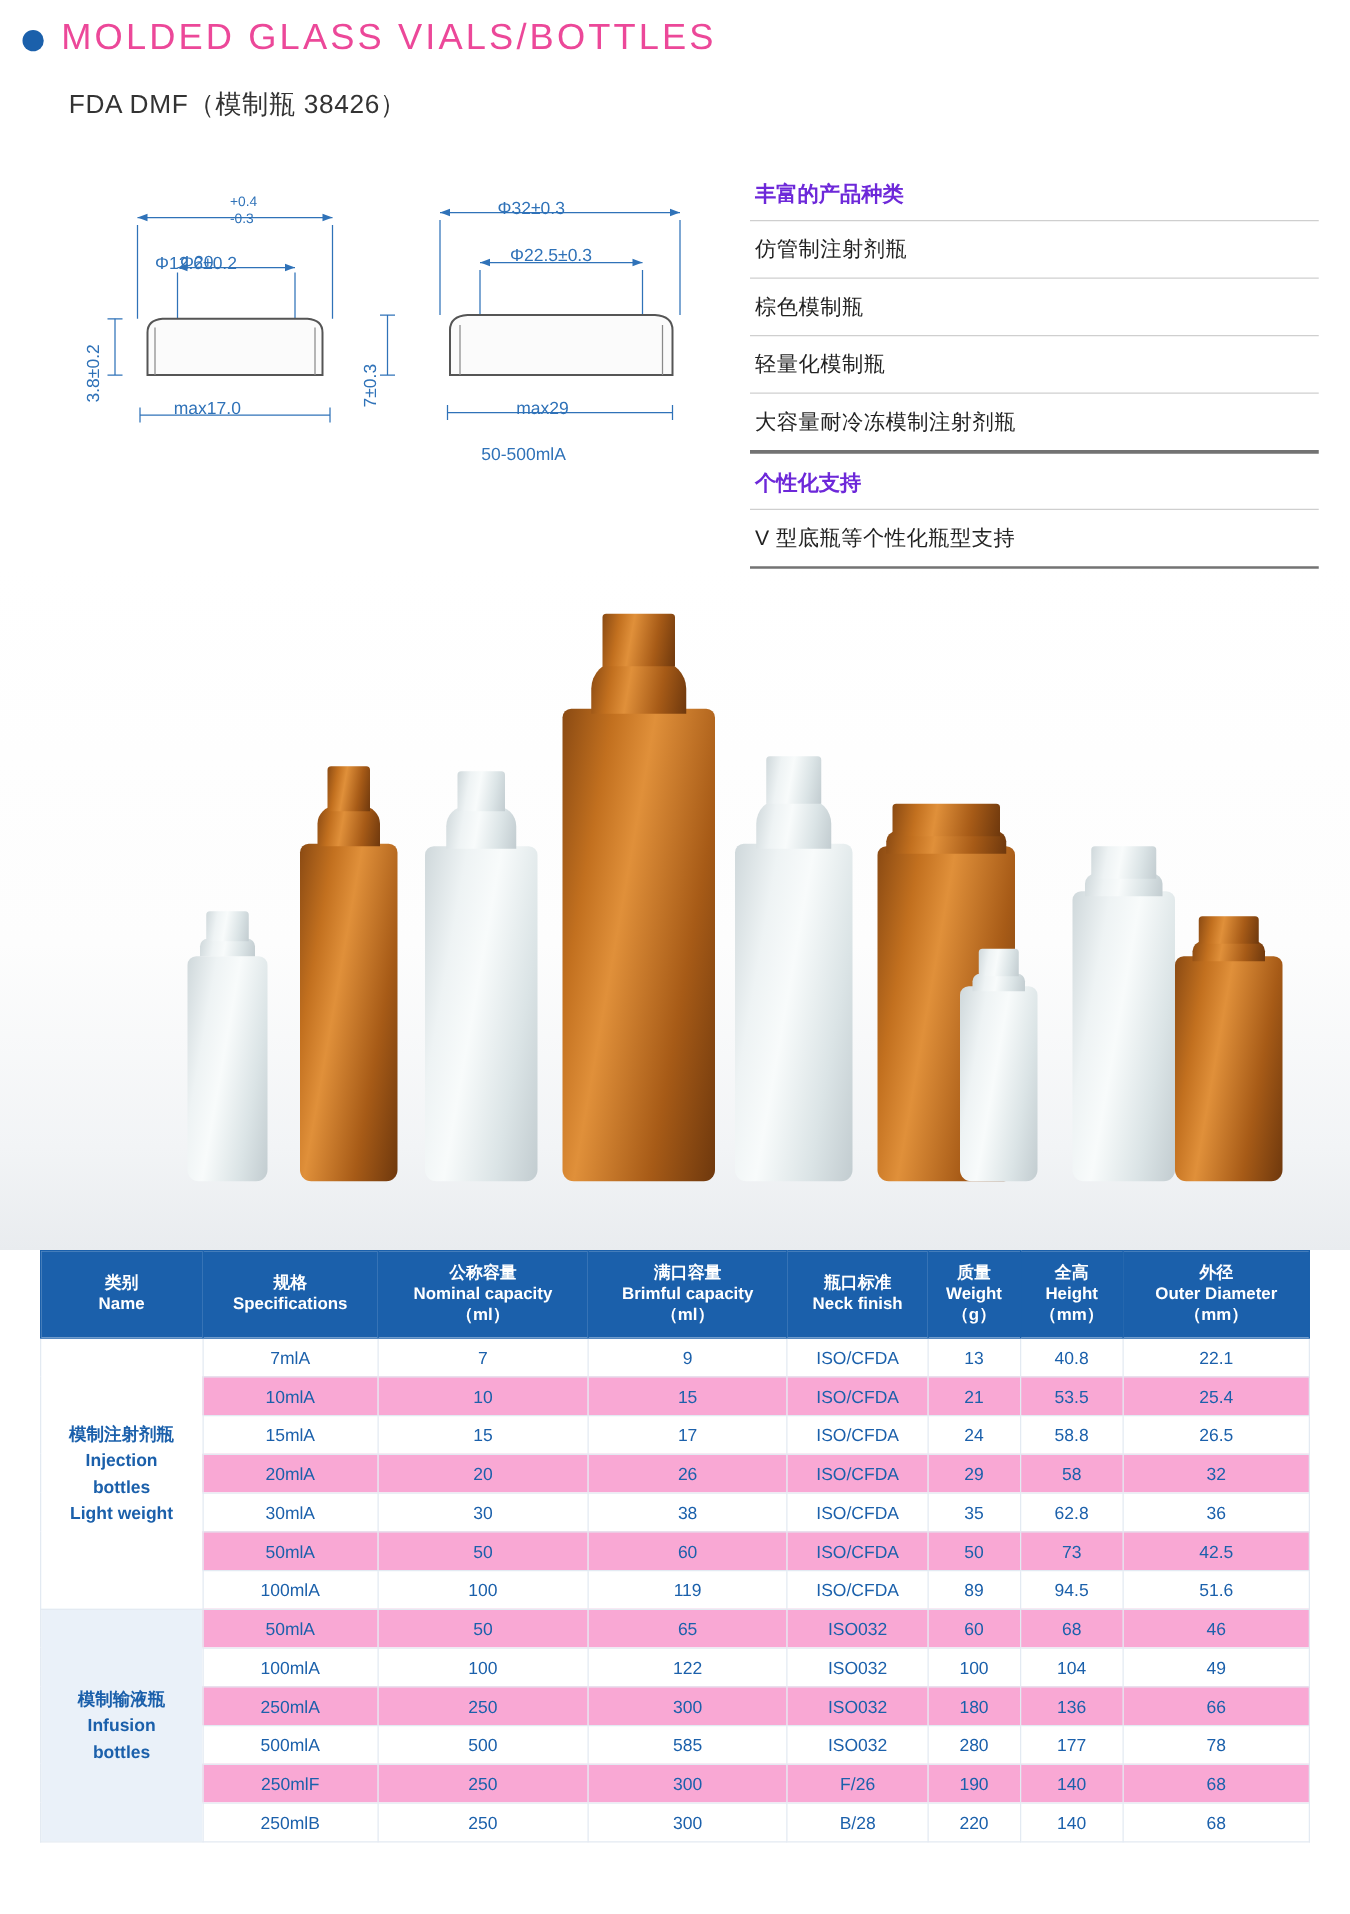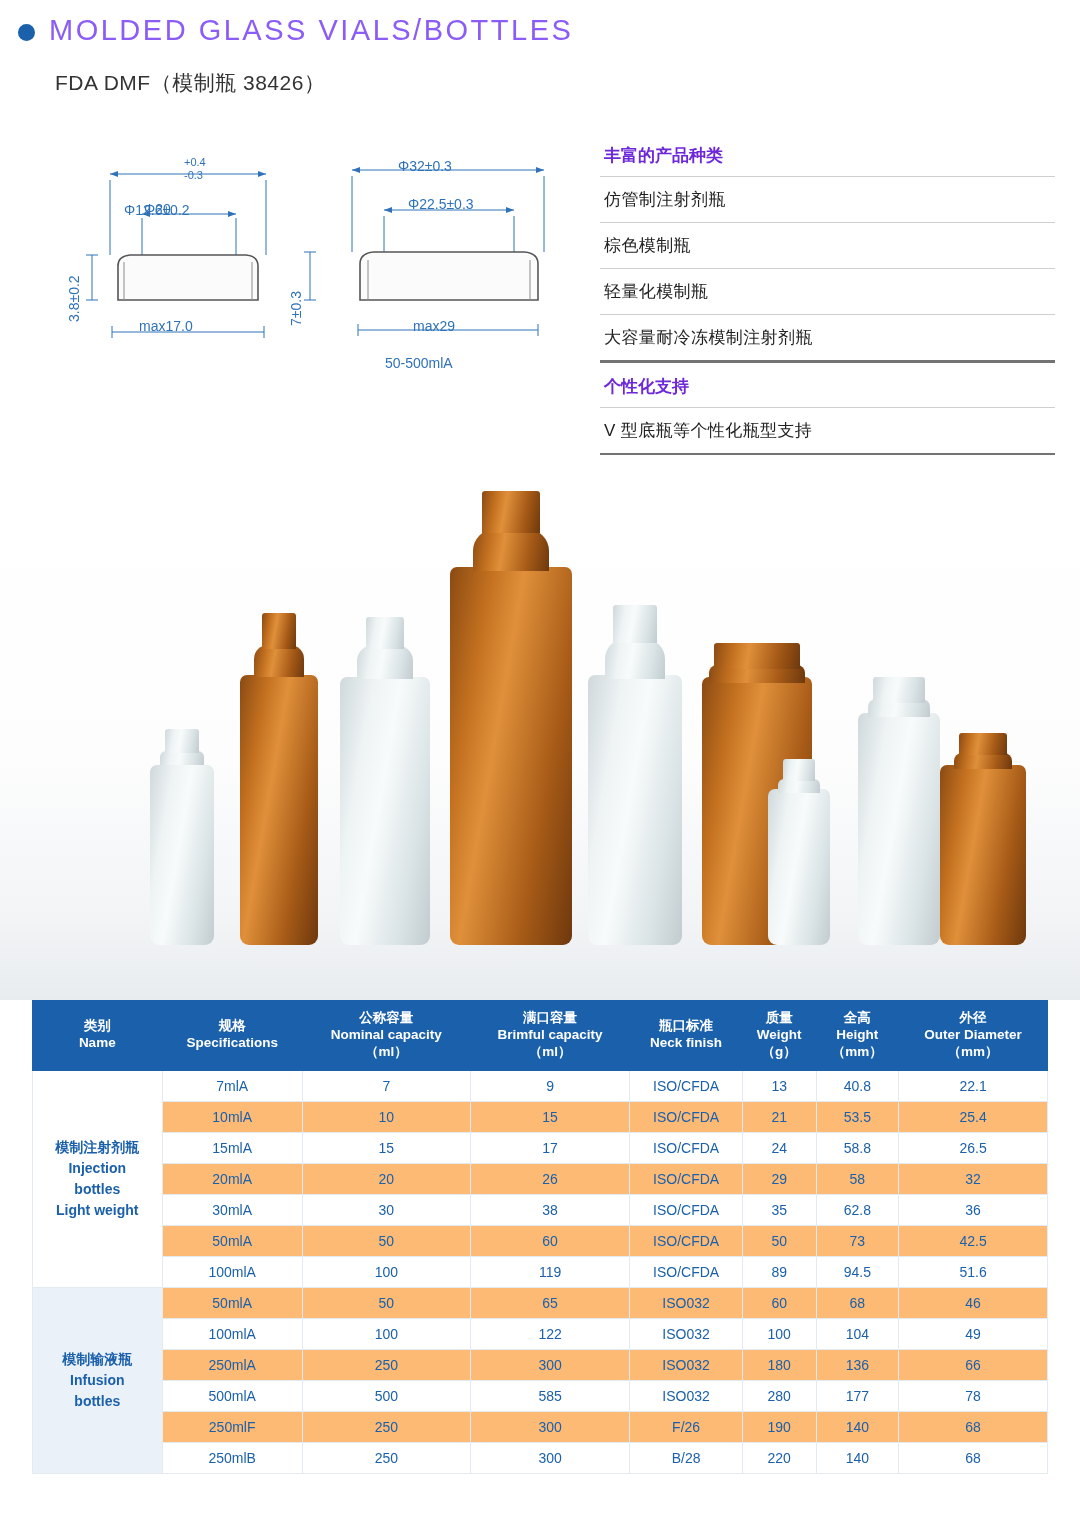--- a/index.html
+++ b/index.html
@@ -34,21 +34,21 @@
   }
   .title-cn {
     font-size: 31px;
     font-weight: bold;
     color: #1b60ab;
     letter-spacing: 0.5px;
     white-space: nowrap;
   }
   .title-en {
     font-size: 29px;
-    color: #8b5cf6;
+    color: #ec4899;
     letter-spacing: 2.5px;
     white-space: nowrap;
     font-weight: 300;
   }
 
   .subtitle {
     margin: 22px 0 0 55px;
     font-size: 21px;
     color: #333;
     letter-spacing: 0.5px;
@@ -163,21 +163,21 @@
     vertical-align: middle;
     padding: 7px 3px;
     color: #1b60ab;
     border: 1px solid #e3eaf2;
     font-size: 14px;
   }
   table.spec tr.odd td {
     background: #ffffff;
   }
   table.spec tr.even td {
-    background: #fdba74;
+    background: #f9a8d4;
   }
   td.cat {
     background: #ffffff !important;
     font-weight: bold;
     font-size: 13px;
     line-height: 1.5;
     color: #1b60ab;
     border-right: 1px solid #e3eaf2;
   }
   td.cat.shaded {

